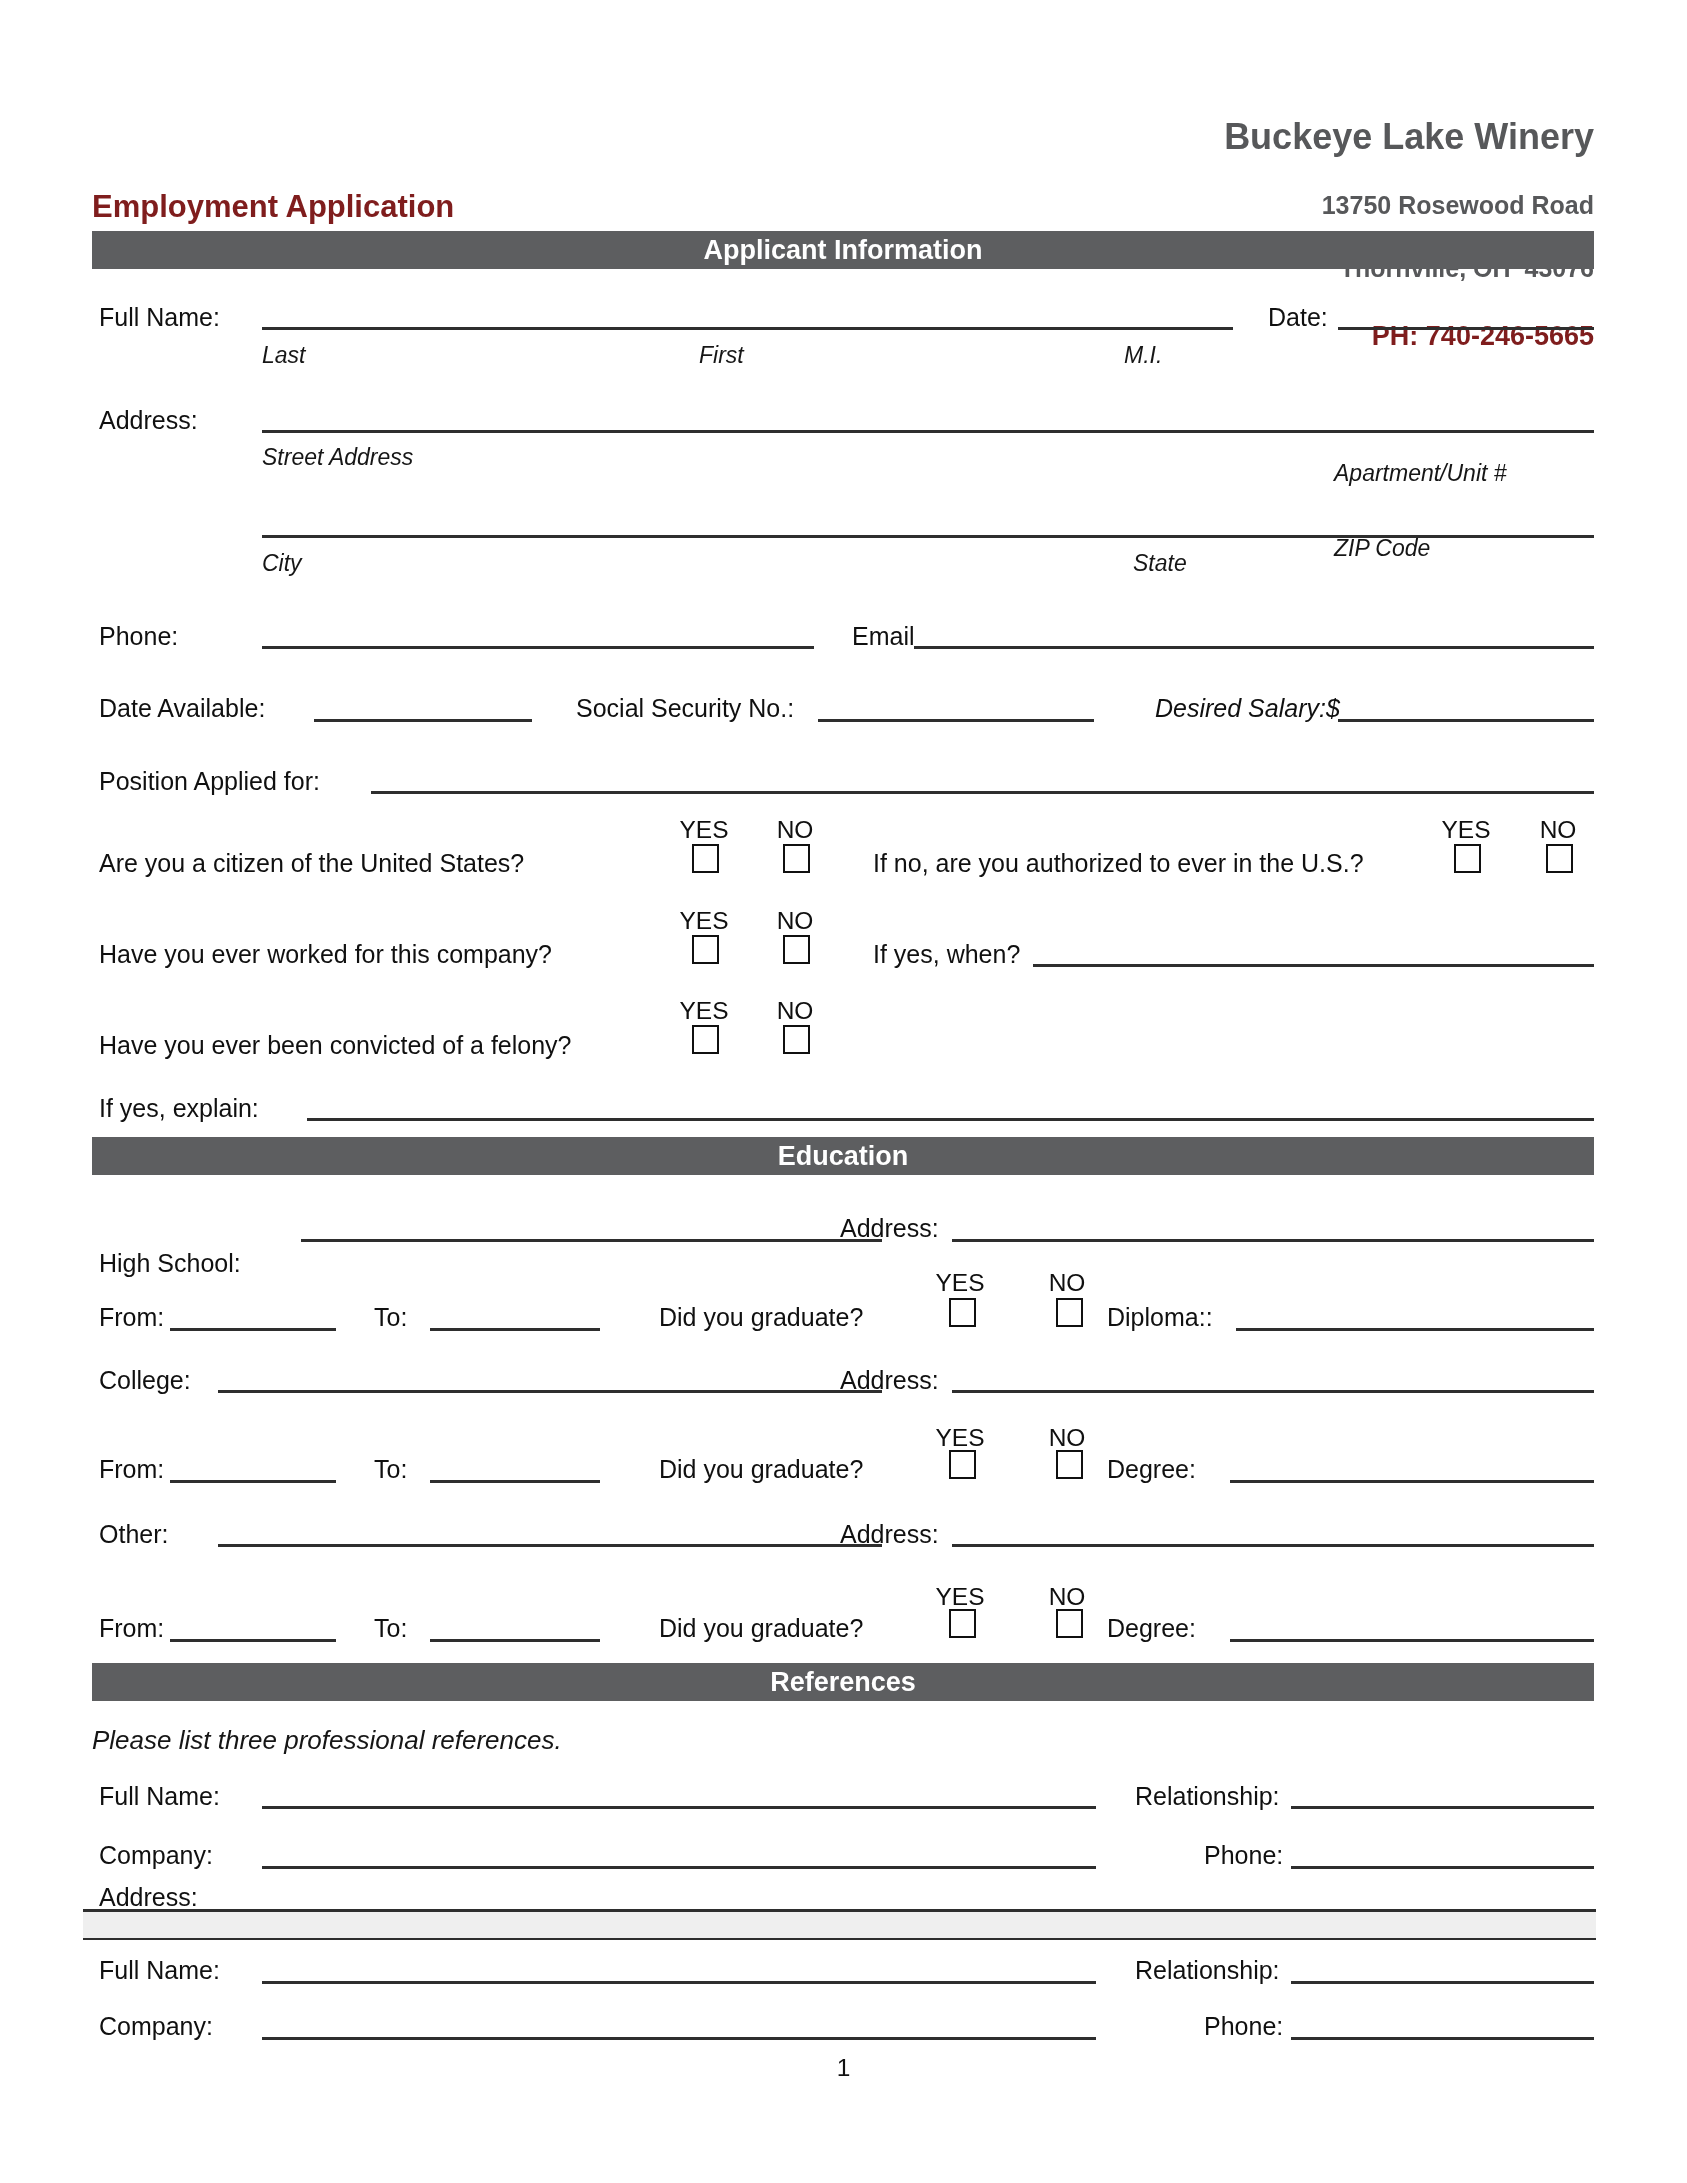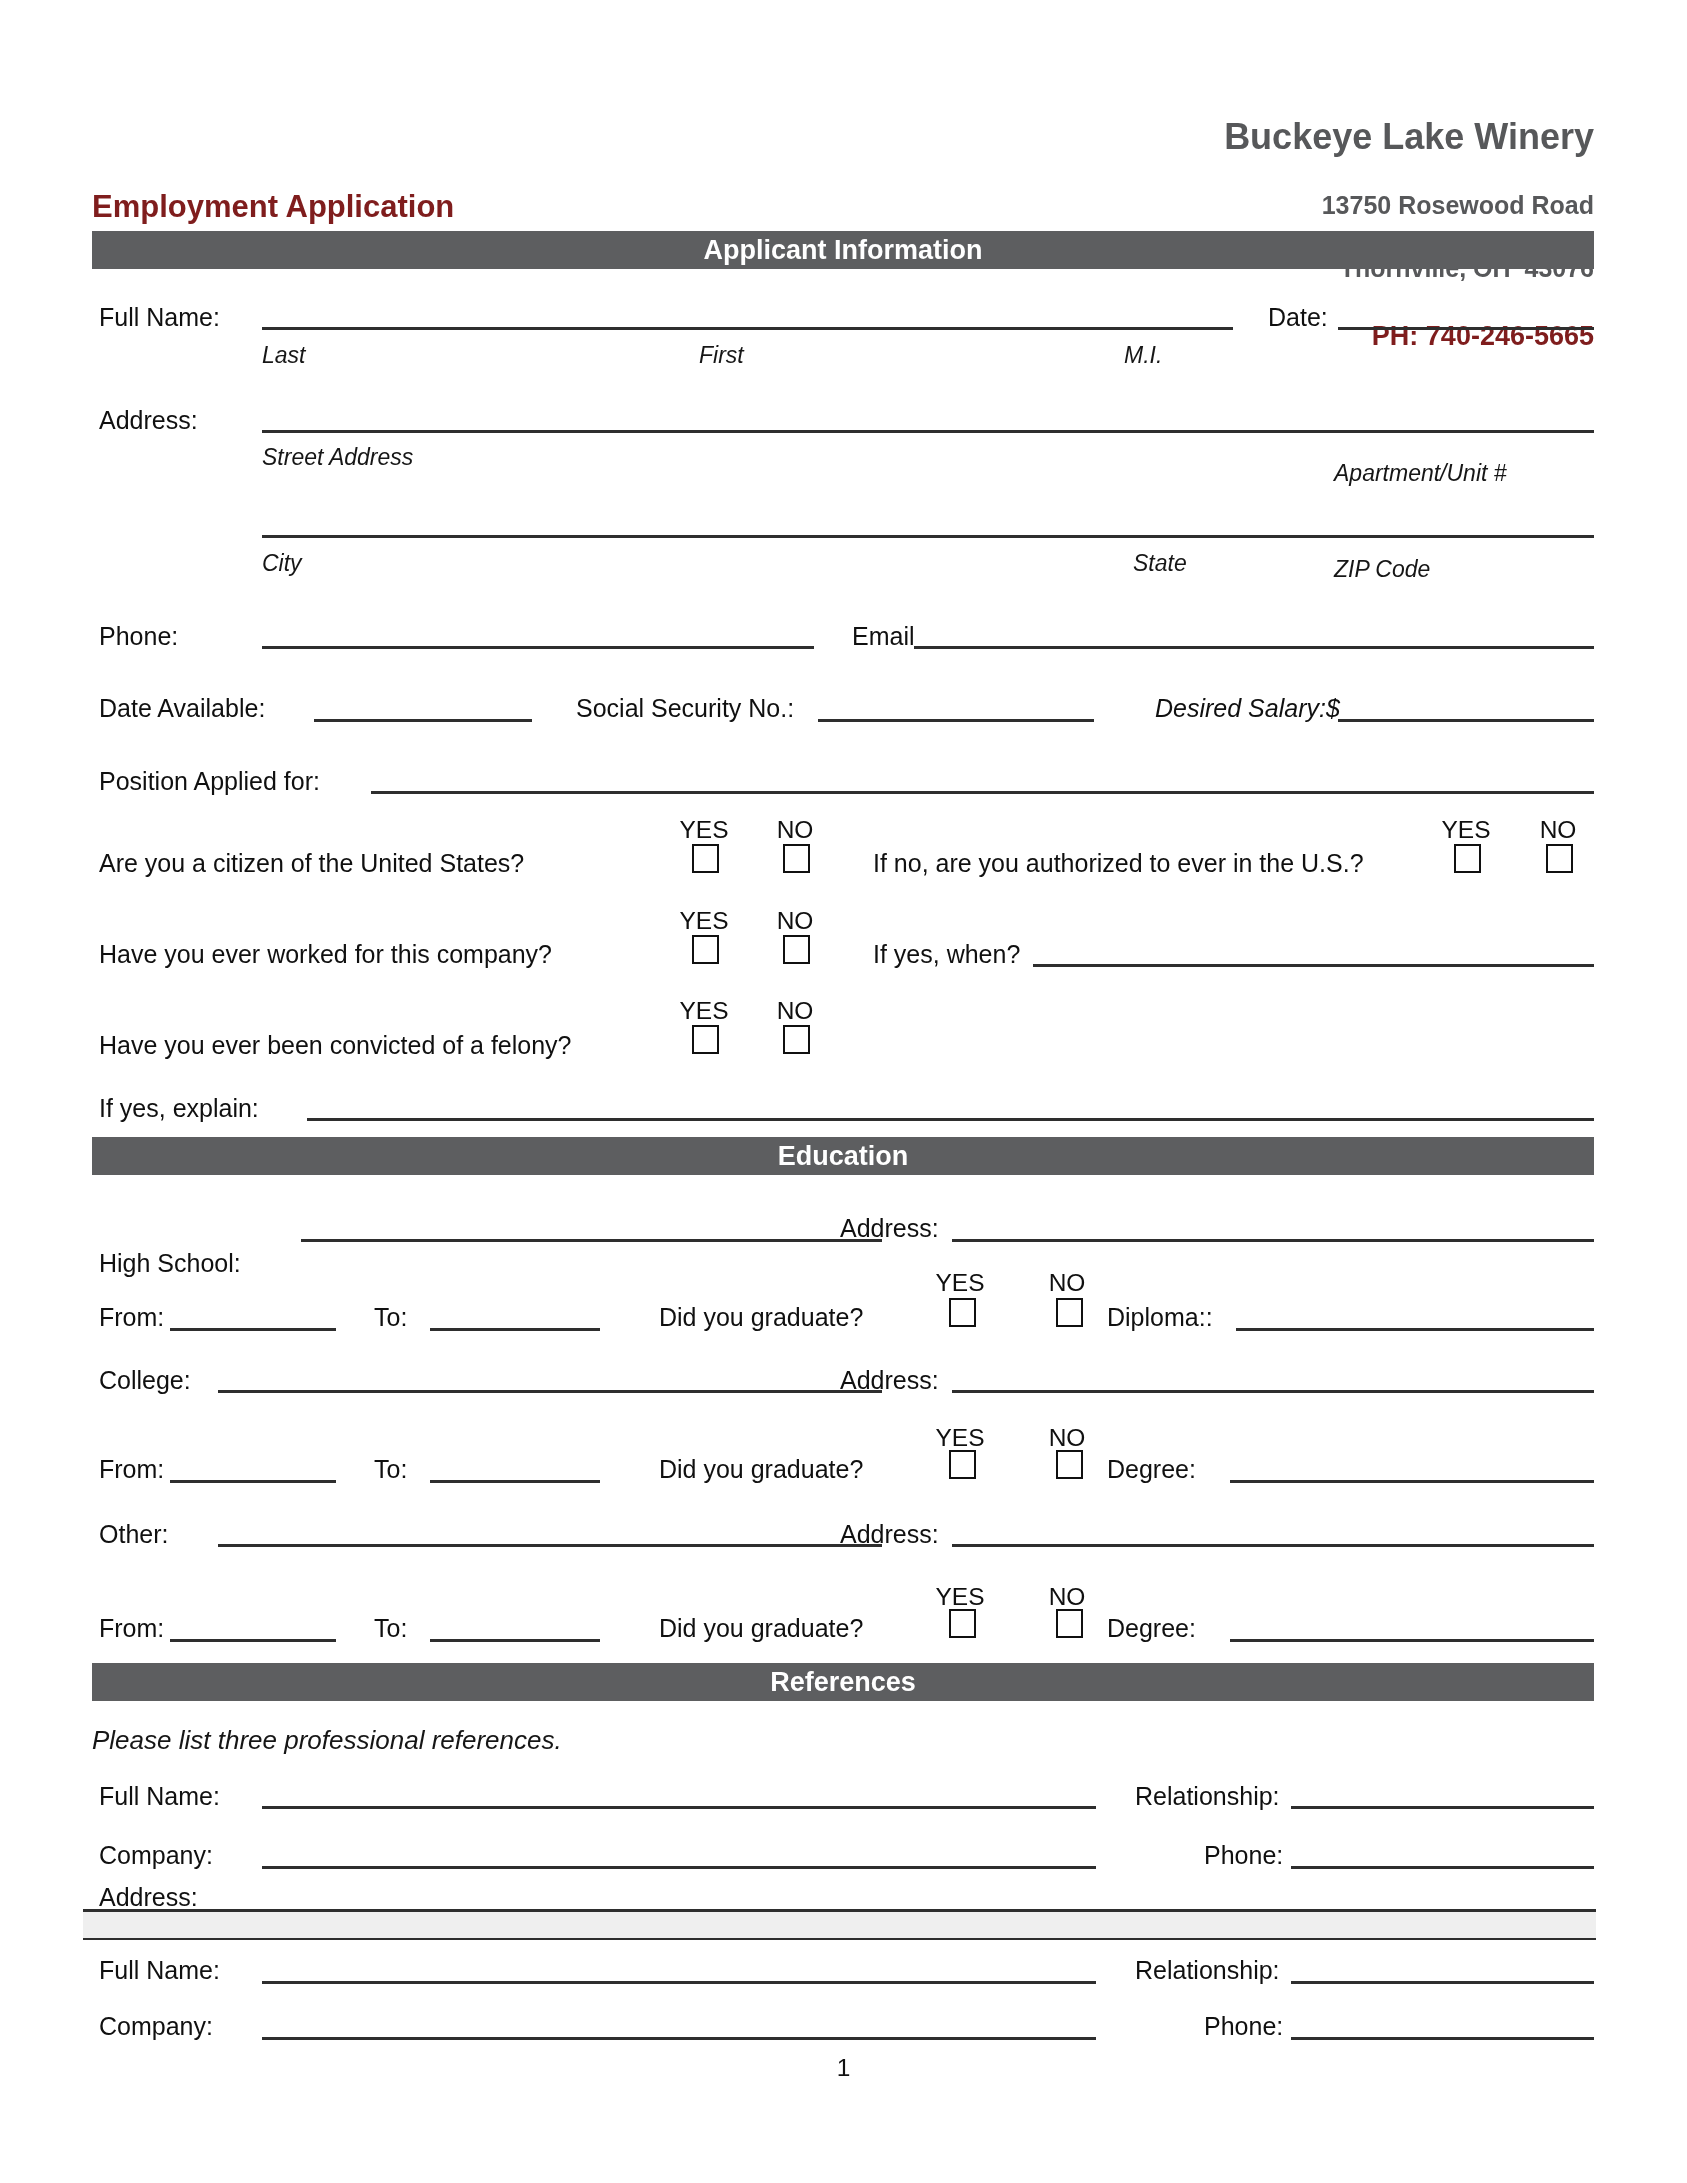--- a/index.html
+++ b/index.html
@@ -45,21 +45,21 @@
   <div class="abs it" style="left:1124px; top:342px;">M.I.</div>
 
   <div class="abs lbl" style="left:99px; top:406px;">Address:</div>
   <div class="abs fl" style="left:262px; top:430px; width:1332px;"></div>
   <div class="abs it" style="left:262px; top:444px;">Street Address</div>
   <div class="abs it" style="left:1334px; top:444px;margin-top:16px;">Apartment/Unit #</div>
 
   <div class="abs fl" style="left:262px; top:535px; width:1332px;"></div>
   <div class="abs it" style="left:262px; top:550px;">City</div>
   <div class="abs it" style="left:1133px; top:550px;">State</div>
-  <div class="abs it" style="left:1334px; top:556px;">ZIP Code</div>
+  <div class="abs it" style="left:1334px; top:535px;">ZIP Code</div>
 
   <div class="abs lbl" style="left:99px; top:622px;">Phone:</div>
   <div class="abs fl" style="left:262px; top:646px; width:552px;"></div>
   <div class="abs lbl" style="left:852px; top:622px;">Email</div>
   <div class="abs fl" style="left:914px; top:646px; width:680px;"></div>
 
   <div class="abs lbl" style="left:99px; top:694px;">Date Available:</div>
   <div class="abs fl" style="left:314px; top:719px; width:218px;"></div>
   <div class="abs lbl" style="left:576px; top:694px;">Social Security No.:</div>
   <div class="abs fl" style="left:818px; top:719px; width:276px;"></div>

